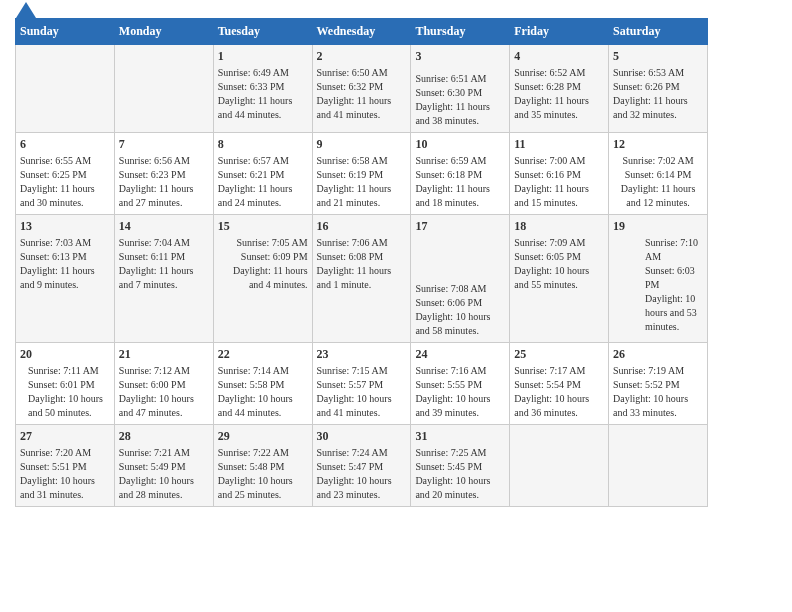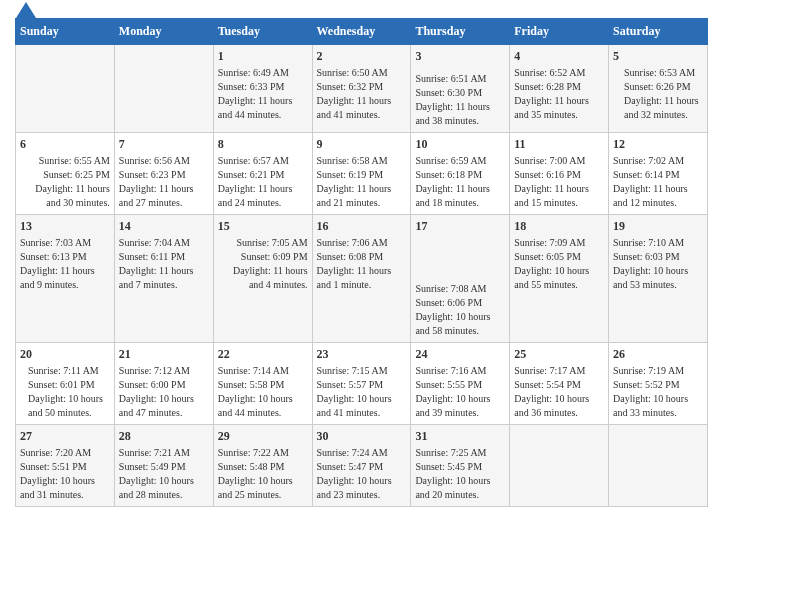--- a/index.html
+++ b/index.html
@@ -134,29 +134,29 @@
 Daylight: 11 hours and 38 minutes.</div>
           </td>
           <td>
             <span class="day-number">4</span>
             <div class="day-info" style="white-space: pre-line;">Sunrise: 6:52 AM
 Sunset: 6:28 PM
 Daylight: 11 hours and 35 minutes.</div>
           </td>
           <td>
             <span class="day-number">5</span>
-            <div class="day-info" style="white-space: pre-line; margin-left: 11px;">Sunrise: 6:53 AM
+            <div class="day-info" style="white-space: pre-line;">Sunrise: 6:53 AM
 Sunset: 6:26 PM
 Daylight: 11 hours and 32 minutes.</div>
           </td>
         </tr>
         <tr>
           <td>
             <span class="day-number">6</span>
-            <div class="day-info" style="white-space: pre-line; text-align: right;">Sunrise: 6:55 AM
+            <div class="day-info" style="white-space: pre-line;">Sunrise: 6:55 AM
 Sunset: 6:25 PM
 Daylight: 11 hours and 30 minutes.</div>
           </td>
           <td>
             <span class="day-number">7</span>
             <div class="day-info" style="white-space: pre-line;">Sunrise: 6:56 AM
 Sunset: 6:23 PM
 Daylight: 11 hours and 27 minutes.</div>
           </td>
           <td>
@@ -178,21 +178,21 @@
 Daylight: 11 hours and 18 minutes.</div>
           </td>
           <td>
             <span class="day-number">11</span>
             <div class="day-info" style="white-space: pre-line;">Sunrise: 7:00 AM
 Sunset: 6:16 PM
 Daylight: 11 hours and 15 minutes.</div>
           </td>
           <td>
             <span class="day-number">12</span>
-            <div class="day-info" style="white-space: pre-line;">Sunrise: 7:02 AM
+            <div class="day-info" style="white-space: pre-line; text-align: center;">Sunrise: 7:02 AM
 Sunset: 6:14 PM
 Daylight: 11 hours and 12 minutes.</div>
           </td>
         </tr>
         <tr>
           <td>
             <span class="day-number">13</span>
             <div class="day-info" style="white-space: pre-line;">Sunrise: 7:03 AM
 Sunset: 6:13 PM
 Daylight: 11 hours and 9 minutes.</div>
@@ -222,21 +222,21 @@
 Daylight: 10 hours and 58 minutes.</div>
           </td>
           <td>
             <span class="day-number">18</span>
             <div class="day-info" style="white-space: pre-line;">Sunrise: 7:09 AM
 Sunset: 6:05 PM
 Daylight: 10 hours and 55 minutes.</div>
           </td>
           <td>
             <span class="day-number">19</span>
-            <div class="day-info" style="white-space: pre-line;">Sunrise: 7:10 AM
+            <div class="day-info" style="white-space: pre-line; margin-left: 32px;">Sunrise: 7:10 AM
 Sunset: 6:03 PM
 Daylight: 10 hours and 53 minutes.</div>
           </td>
         </tr>
         <tr>
           <td>
             <span class="day-number">20</span>
             <div class="day-info" style="white-space: pre-line; margin-left: 8px;">Sunrise: 7:11 AM
 Sunset: 6:01 PM
 Daylight: 10 hours and 50 minutes.</div>

